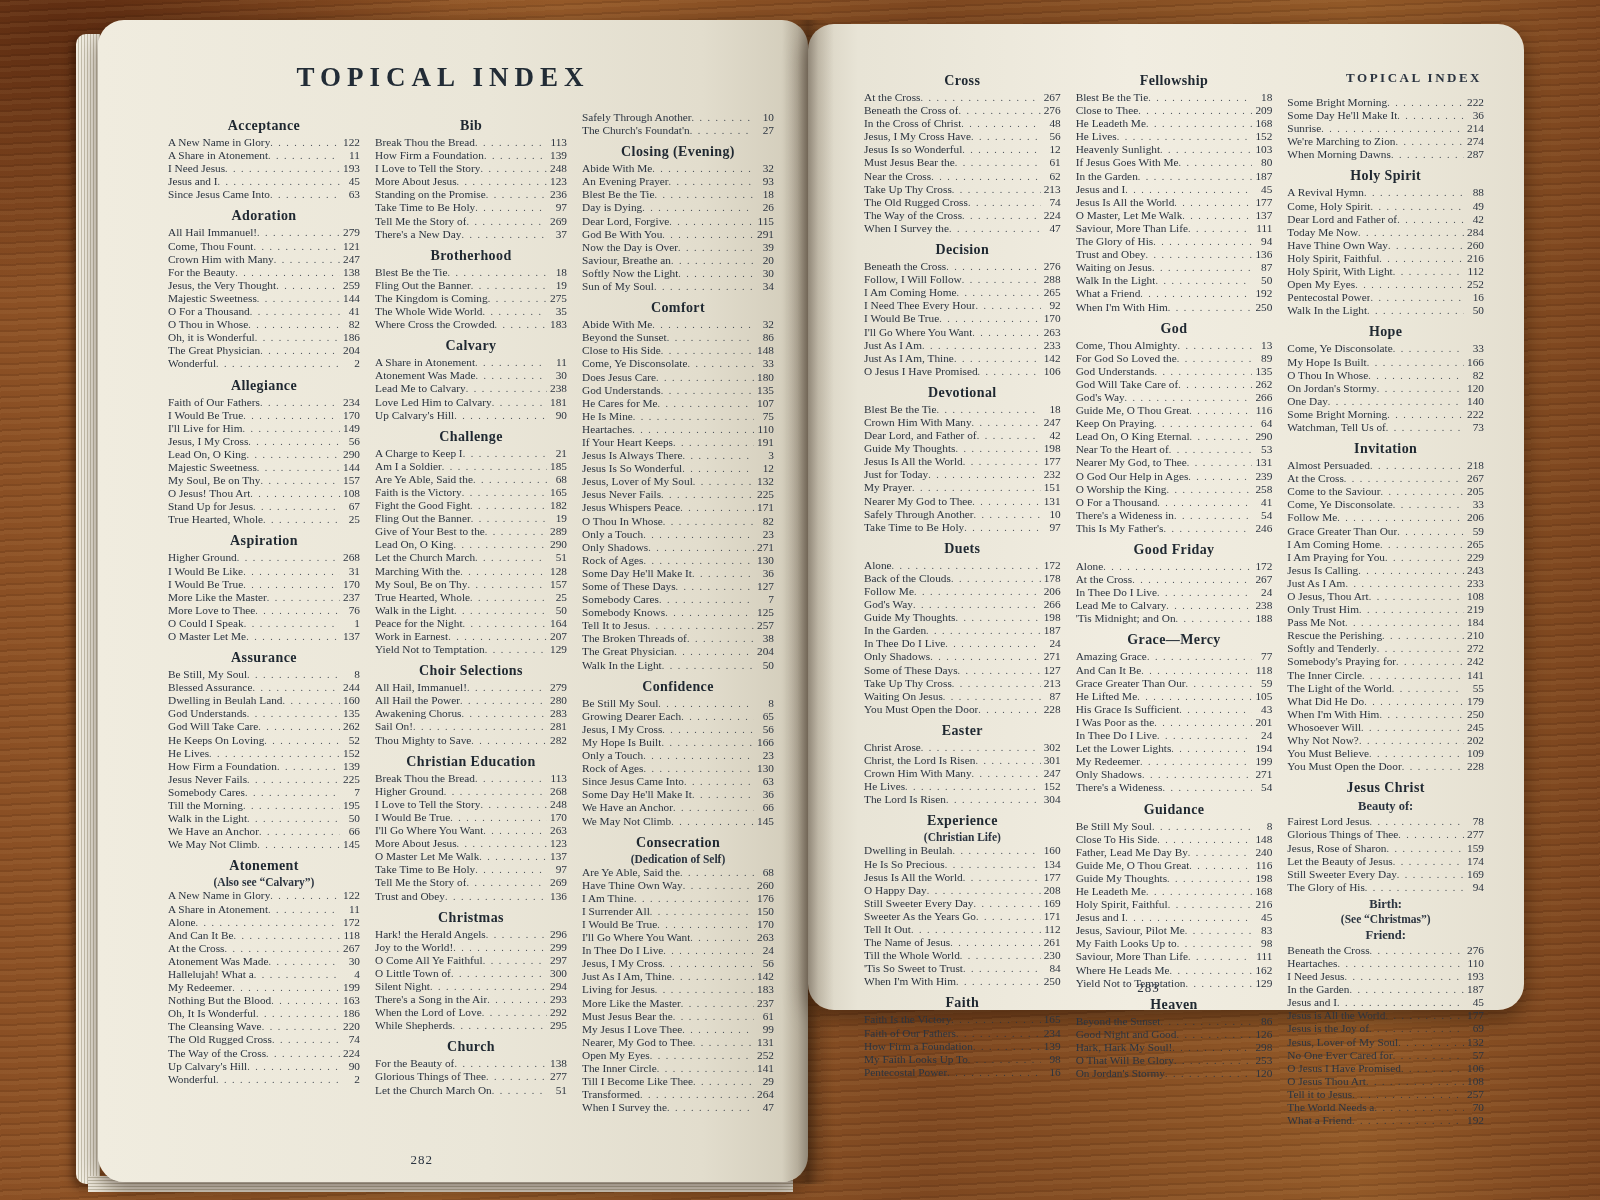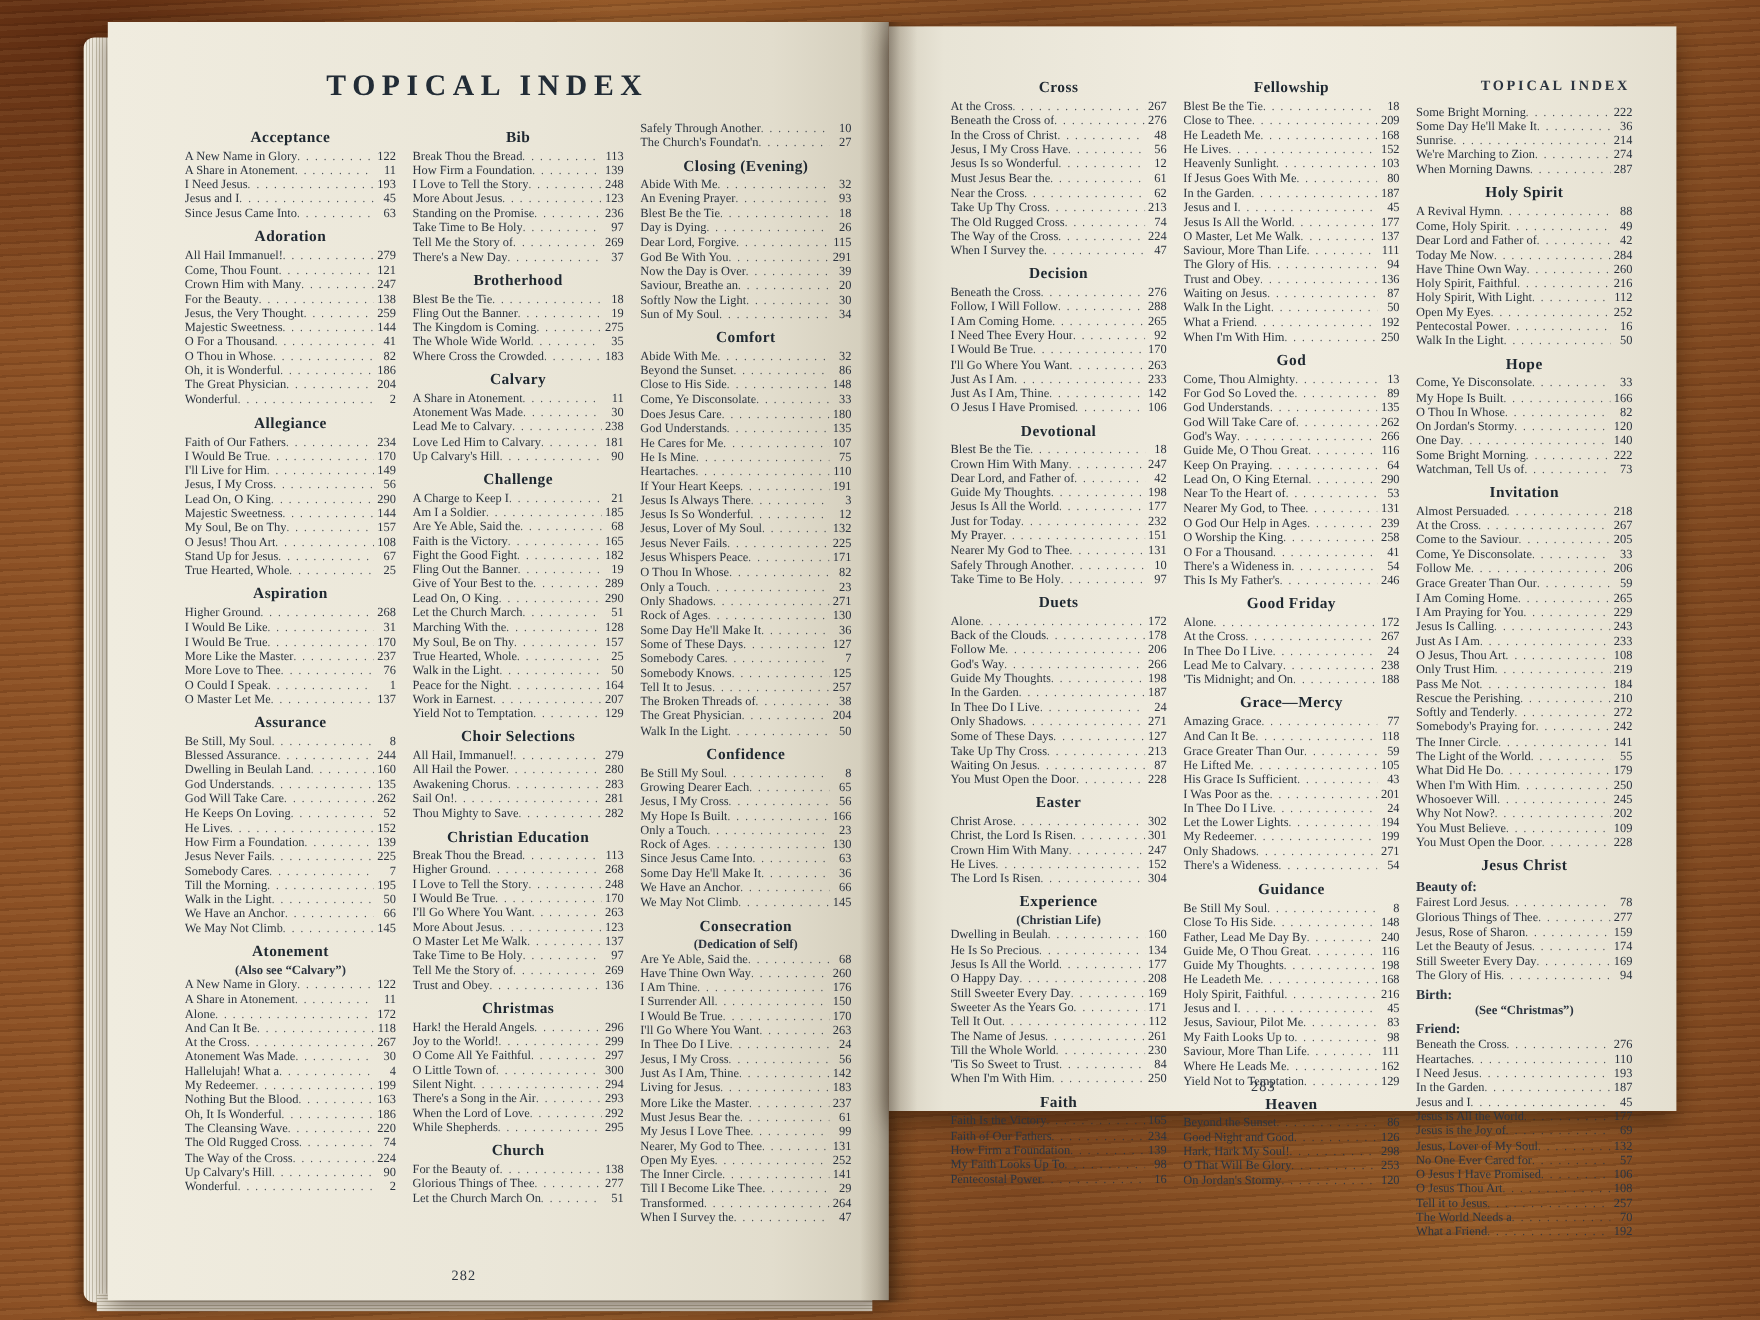--- a/index.html
+++ b/index.html
@@ -11,41 +11,41 @@
       radial-gradient(900px 500px at 4% 2%, #5d2c11 0%, rgba(93,44,17,0) 55%),
       linear-gradient(90deg,#8a4f24 0%,#9c5f2c 28%,#7d4720 58%,#925928 85%,#7b441e 100%);
   }
   .edge{position:absolute;}
   .edge-left{left:76px;top:34px;width:24px;height:1150px;border-radius:10px 0 0 10px;
     background:repeating-linear-gradient(90deg,#f3efe3 0 2px,#c7c1ae 2px 3px);box-shadow:-4px 4px 10px rgba(30,12,2,.5);}
   .edge-bottom{left:88px;top:1176px;width:705px;height:16px;
     background:repeating-linear-gradient(0deg,#efeadd 0 2px,#c2bca9 2px 3px);}
   .edge-top-right{left:836px;top:26px;width:650px;height:12px;
     background:repeating-linear-gradient(0deg,#efeadd 0 2px,#cbc5b2 2px 3px);}
-  .page{position:absolute;color:#2b3440;}
+  .page{position:absolute;color:#2b3440;border-radius:26px;}
   .page-left{left:98px;top:20px;width:710px;height:1162px;
     background:linear-gradient(90deg,#f0ecdf 0%,#eae6d8 55%,#e2ddcd 85%,#d2ccba 99%);
     box-shadow:0 8px 22px rgba(35,16,4,.55);}
   .page-right{left:808px;top:24px;width:716px;height:986px;
     background:linear-gradient(90deg,#d5cfbe 0%,#e8e4d6 7%,#f1ede1 45%,#ece8da 80%,#e4dfd0 100%);
     box-shadow:0 8px 22px rgba(35,16,4,.55);}
   .spine{position:absolute;left:782px;top:20px;width:52px;height:1164px;z-index:5;pointer-events:none;
     background:linear-gradient(90deg,rgba(52,33,14,0) 0%,rgba(52,33,14,.18) 30%,rgba(35,20,8,.38) 50%,rgba(52,33,14,.16) 70%,rgba(52,33,14,0) 100%);}
   .big-header{font-size:27px;font-weight:bold;letter-spacing:6px;text-align:center;
     margin:42px 60px 18px 40px;color:#222c36;}
   .small-header{font-size:13px;font-weight:bold;letter-spacing:2.5px;text-align:right;
     margin:4px 2px 10px 0;color:#2b3440;}
   .cols{display:flex;gap:15px;padding:0 34px 0 70px;}
   .page-right .cols{padding:42px 40px 0 56px;}
   .page-left .cols{padding-top:0;}
   .col{flex:1 1 0;min-width:0;overflow:hidden;}
   .section{margin:0 0 3px 0;}
   .topic-heading{font-size:14px;font-weight:bold;text-align:center;margin:7px 0 2px;letter-spacing:.4px;color:#1f2831;}
   .topic-note{font-size:11.5px;text-align:center;margin:0 0 1px;font-weight:bold;}
-  .sub-label{font-size:12.5px;font-weight:bold;margin:3px 0 1px;}
+  .sub-label{font-size:12.5px;font-weight:bold;text-align:center;margin:3px 0 1px;}
   .row{display:flex;align-items:baseline;font-size:11.3px;line-height:13.1px;white-space:nowrap;}
   .t{flex:0 1 auto;overflow:hidden;}
   .dots{flex:1 1 4px;overflow:hidden;min-width:4px;opacity:.85;letter-spacing:1.5px;font-size:10px;}
   .n{flex:0 0 auto;margin-left:3px;min-width:17px;text-align:right;}
   .page-num{position:absolute;bottom:14px;font-size:13px;letter-spacing:1px;}
   .page-left .page-num{left:44%;}
   .page-right .page-num{left:46%;}
 </style>
 </head>
 <body>

